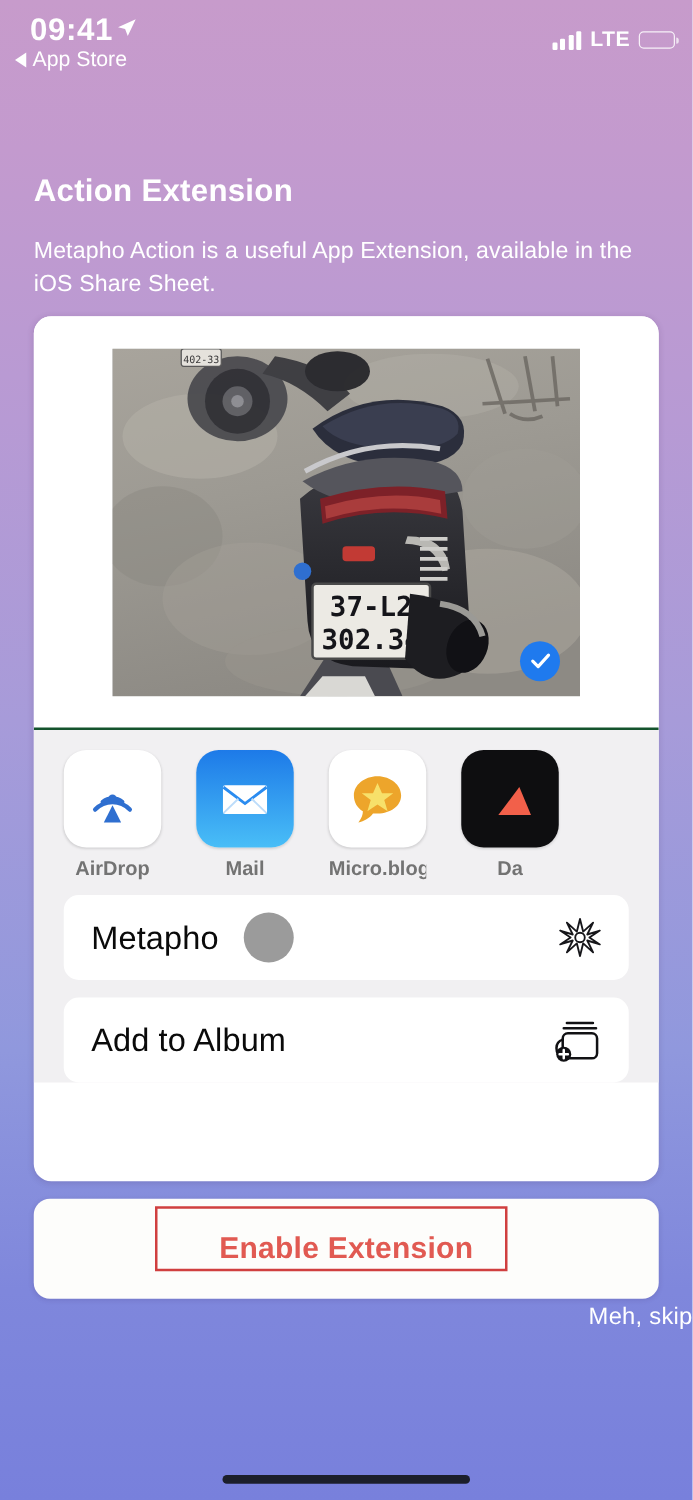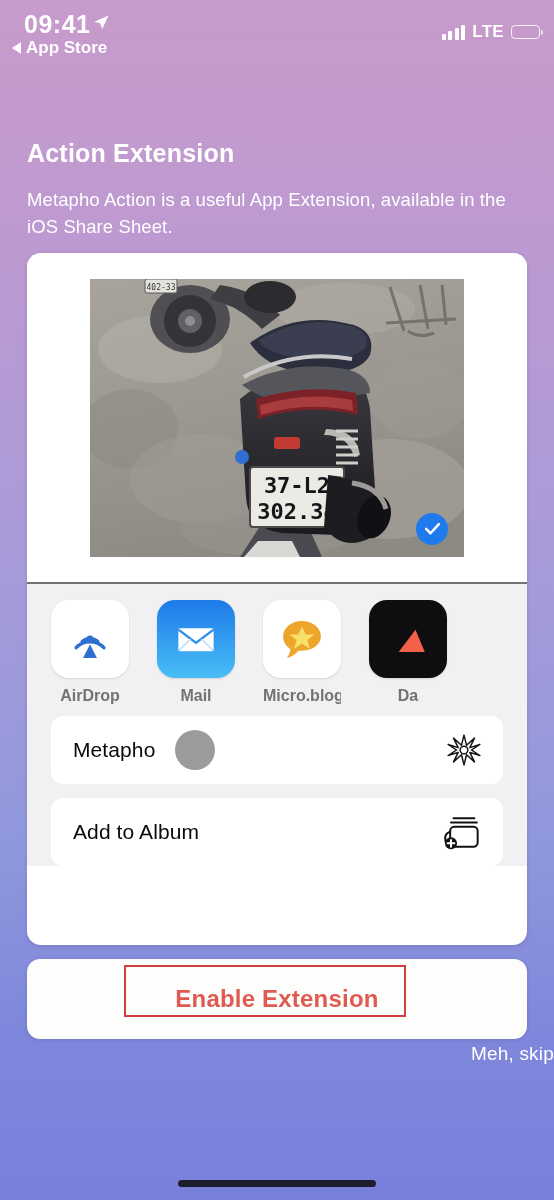--- a/index.html
+++ b/index.html
@@ -20,21 +20,21 @@
 
   
   .statusbar { position:absolute; top:0; left:0; width:554px; height:62px; }
   .sb-time {
     position:absolute; left:24px; top:10px;
     font-size:25px; font-weight:bold; color:#ffffff; letter-spacing:.5px;
   }
   .sb-loc { position:absolute; left:93px; top:14px; width:17px; height:17px; }
   .sb-back {
     position:absolute; left:12px; top:38px;
-    font-size:17px; color:#ffffff; font-weight:700;
+    font-size:17px; color:#ffffff; font-weight:400;
     display:flex; align-items:center; gap:5px;
   }
   .tri-left {
     width:0;height:0;border-top:6px solid transparent;border-bottom:6px solid transparent;
     border-right:9px solid #ffffff;
   }
   .sb-right {
     position:absolute; right:14px; top:22px;
     display:flex; align-items:center; gap:7px;
   }
@@ -64,21 +64,21 @@
   }
 
   
   .sheet {
     position:absolute; left:27px; top:253px; width:500px; height:692px;
     background:#ffffff; border-radius:14px; overflow:hidden;
     box-shadow:0 1px 5px rgba(60,30,80,.16);
   }
   .photo-area {
     position:relative; height:331px; background:#ffffff;
-    border-bottom:2px solid #737373;
+    border-bottom:2px solid #14532d;
     display:flex; align-items:center; justify-content:center;
   }
   .photo {
     position:relative; width:374px; height:278px; overflow:hidden;
     background:#9c9a95;
   }
   .check-badge {
     position:absolute; right:16px; bottom:12px; width:32px; height:32px;
     border-radius:50%; background:#1f7aee;
     display:flex; align-items:center; justify-content:center;
@@ -112,21 +112,21 @@
   .act-group {
     background:#ffffff; border-radius:12px; overflow:hidden; margin-bottom:14px;
   }
   .act-row {
     height:68px; display:flex; align-items:center;
     padding:0 22px; position:relative;
   }
   .act-row + .act-row::before{
     content:"";position:absolute;left:22px;right:0;top:0;height:1px;background:#dcdbdf;
   }
-  .act-label { font-size:21px; color:#0a0a0a; letter-spacing:.1px; }
+  .act-label { font-size:26px; color:#0a0a0a; letter-spacing:.1px; }
   .act-right { margin-left:auto; display:flex; align-items:center; }
   .gray-dot { width:40px;height:40px;border-radius:50%;background:#9b9b9b;margin-left:20px; }
 
   
   .enable-btn {
     position:absolute; left:27px; top:959px; width:500px; height:80px;
     background:#fdfdfb; border-radius:13px;
     display:flex; align-items:center; justify-content:center;
     box-shadow:0 1px 4px rgba(50,30,80,.15);
   }

